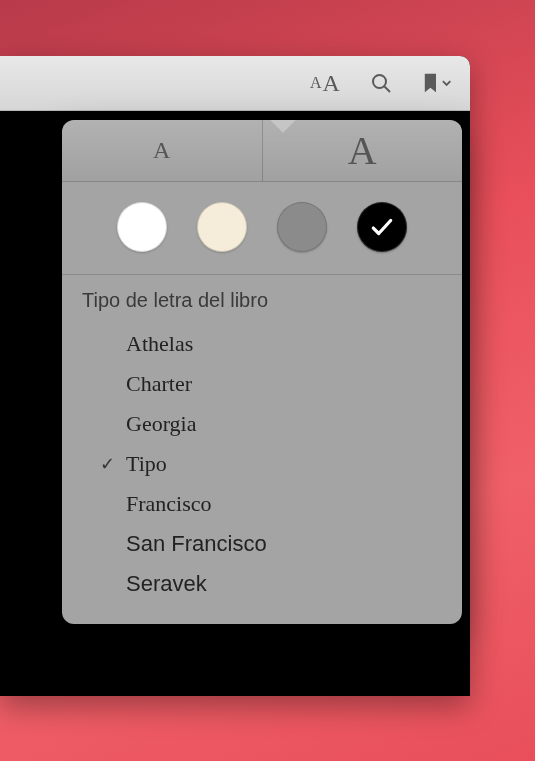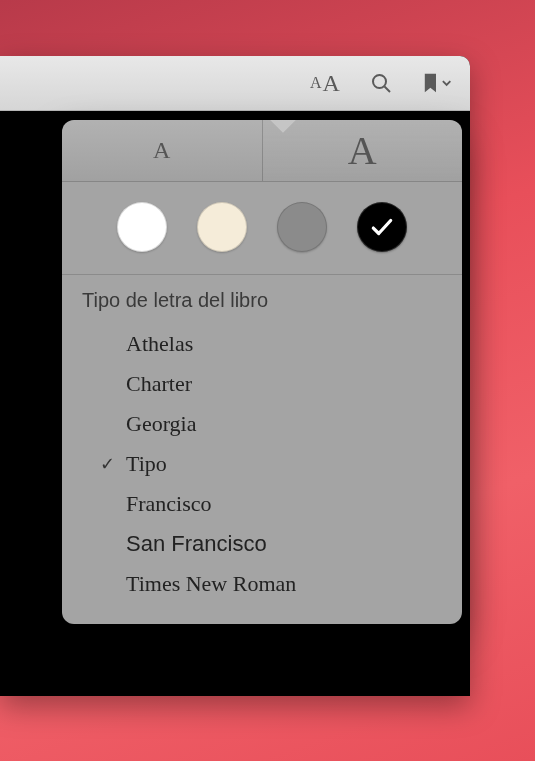--- a/index.html
+++ b/index.html
@@ -220,19 +220,19 @@
         <span class="name">Tipo</span>
       </li>
       <li class="font-item f-palatino">
         <span class="tick"></span>
         <span class="name">Francisco</span>
       </li>
       <li class="font-item f-sf">
         <span class="tick"></span>
         <span class="name">San Francisco</span>
       </li>
-      <li class="font-item f-times">
-        <span class="tick"></span>
-        <span class="name">Times New Roman</span>
+      <li class="font-item f-seravek">
+        <span class="tick"></span>
+        <span class="name">Seravek</span>
       </li>
     </ul>
   </div>
 </div>
 
 </body></html>

